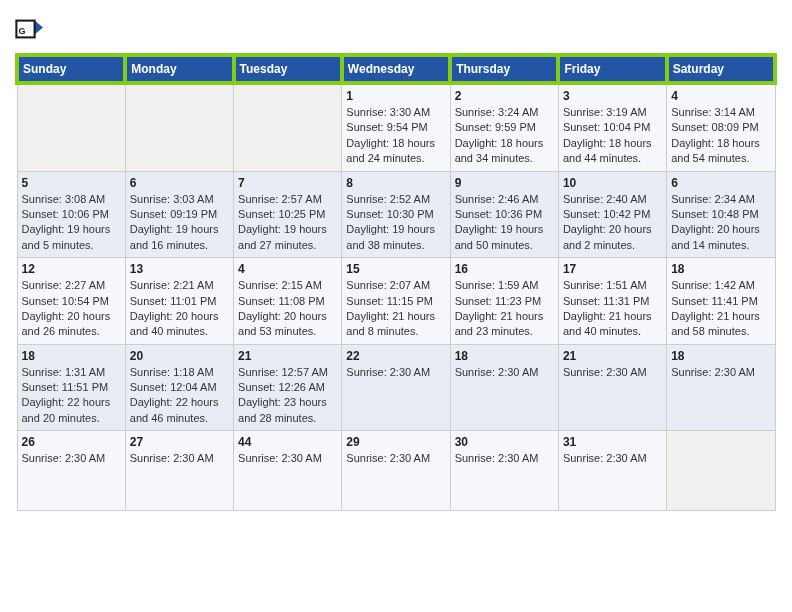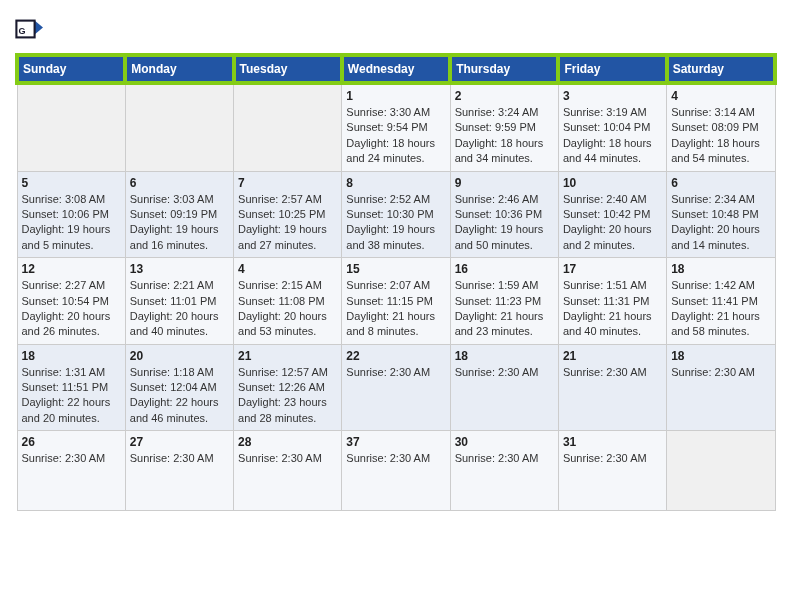--- a/index.html
+++ b/index.html
@@ -291,25 +291,25 @@
       <tr>
         <td>
           <span class="day-num">26</span>
           <div class="day-info">Sunrise: 2:30 AM</div>
         </td>
         <td>
           <span class="day-num">27</span>
           <div class="day-info">Sunrise: 2:30 AM</div>
         </td>
         <td>
-          <span class="day-num">28</span>
-          <div class="day-info">Sunrise: 2:30 AM</div>
-        </td>
-        <td>
-          <span class="day-num">37</span>
+          <span class="day-num">44</span>
+          <div class="day-info">Sunrise: 2:30 AM</div>
+        </td>
+        <td>
+          <span class="day-num">29</span>
           <div class="day-info">Sunrise: 2:30 AM</div>
         </td>
         <td>
           <span class="day-num">30</span>
           <div class="day-info">Sunrise: 2:30 AM</div>
         </td>
         <td>
           <span class="day-num">31</span>
           <div class="day-info">Sunrise: 2:30 AM</div>
         </td>

